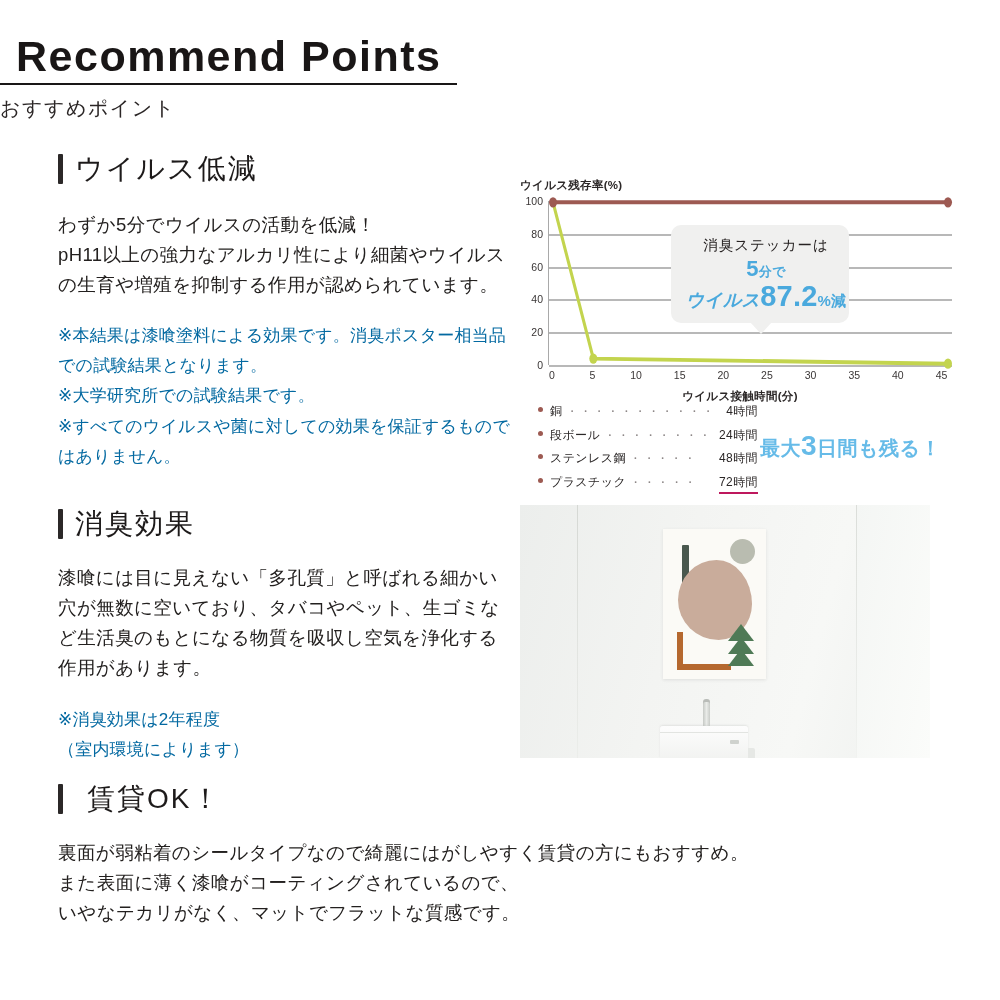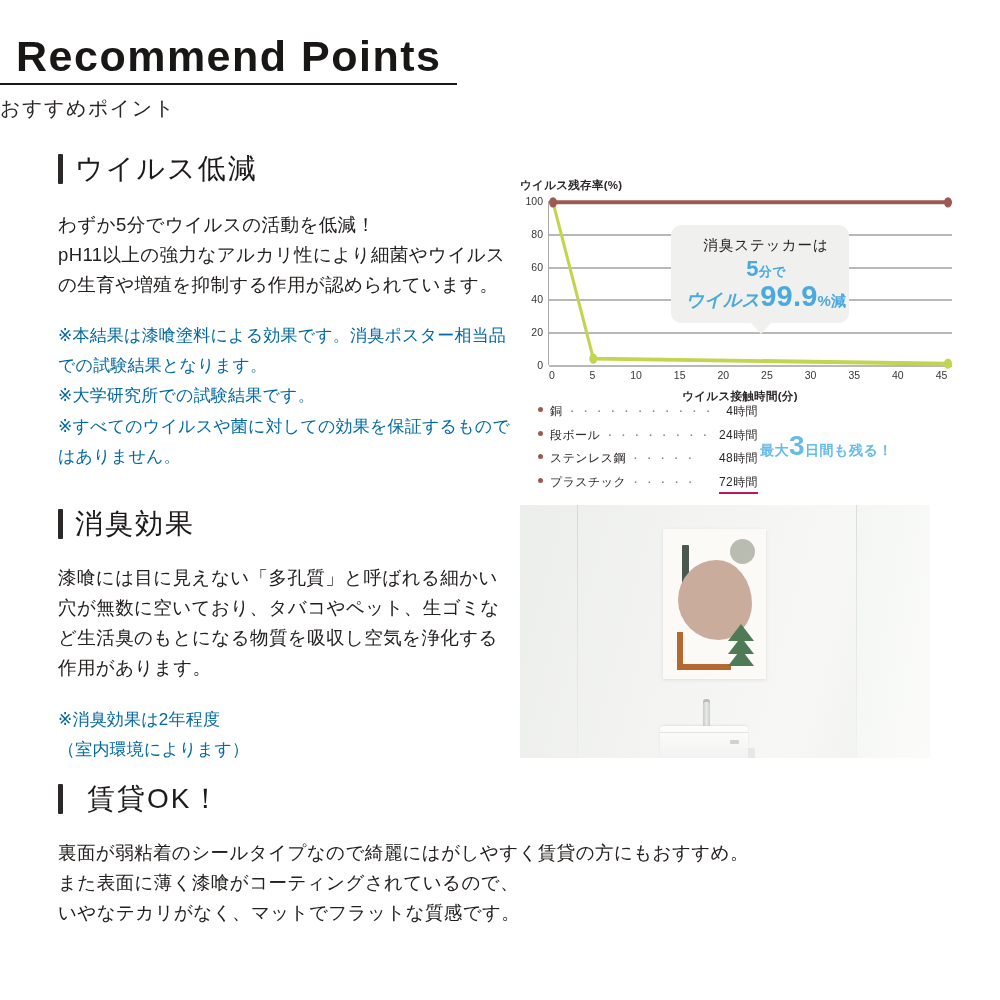--- a/index.html
+++ b/index.html
@@ -91,21 +91,21 @@
   .legend-dot { width:5px; height:5px; border-radius:50%; background:#9d5a52; margin-right:7px; flex:none; position:relative; top:-3px; }
   .legend-name { white-space:nowrap; }
   .legend-dots { flex:1; overflow:hidden; white-space:nowrap; color:#8a8484; letter-spacing:2.6px; font-size:11px; padding:0 4px; }
   .legend-val { white-space:nowrap; font-size:12px; }
   .legend-val.hl { border-bottom:2px solid #be185d; padding-bottom:1px; }
 
   .max-days {
     position:absolute; left:760px; top:430px;
     color:#66bbe8; font-weight:bold; letter-spacing:0.5px; white-space:nowrap;
   }
-  .max-days .m { font-size:14px;font-family:Liberation Serif, serif; }
+  .max-days .m { font-size:20px;font-family:Liberation Serif, serif; }
   .max-days .n { font-size:28px; }
 
   
   .photo {
     position:absolute; left:520px; top:505px; width:410px; height:253px;
     background:linear-gradient(105deg,#eceeec 0%,#f3f4f2 38%,#f7f8f6 70%,#eef0ee 100%);
     overflow:hidden;
   }
   .wall-seam-l { position:absolute; left:57px; top:0; bottom:0; width:1px;
     background:linear-gradient(to bottom,rgba(205,208,203,.75),rgba(225,228,223,.35)); }
@@ -218,21 +218,21 @@
         <circle cx="44" cy="123" r="4" fill="#c3d44e"></circle>
         <circle cx="396" cy="127" r="4" fill="#c3d44e"></circle>
       </svg>
 
       <div class="bubble">
         <div class="bubble-l1">消臭ステッカーは</div>
         <div class="bubble-l2">
           <span class="big">5</span><span class="sm">分</span><span class="sm">で</span>
         </div>
         <div class="bubble-l3">
-          <span class="w">ウイルス</span><span class="huge">99.9</span><span class="pct">%</span><span class="gen">減</span>
+          <span class="w">ウイルス</span><span class="huge">87.2</span><span class="pct">%</span><span class="gen">減</span>
         </div>
       </div>
     </div>
 
     <div class="xaxis">
       <span class="xtick" style="left:1%">0</span>
       <span class="xtick" style="left:11%">5</span>
       <span class="xtick" style="left:21.8%">10</span>
       <span class="xtick" style="left:32.6%">15</span>
       <span class="xtick" style="left:43.4%">20</span>

